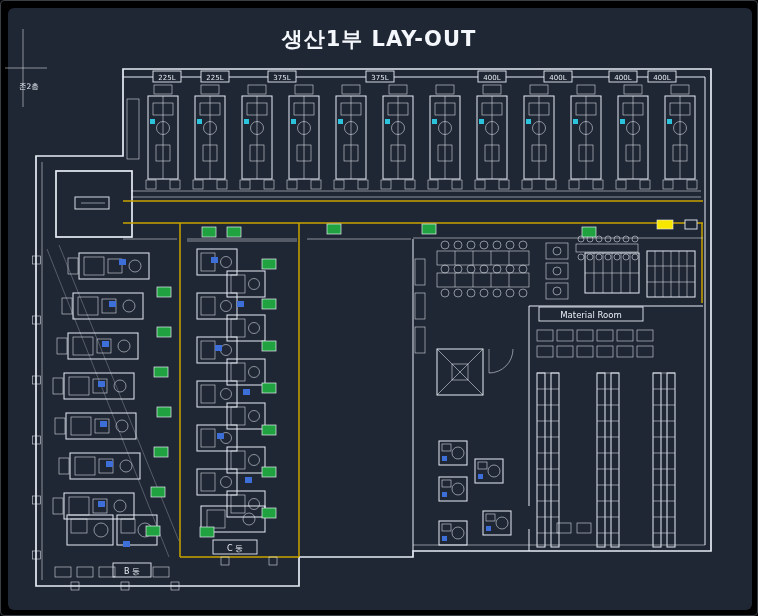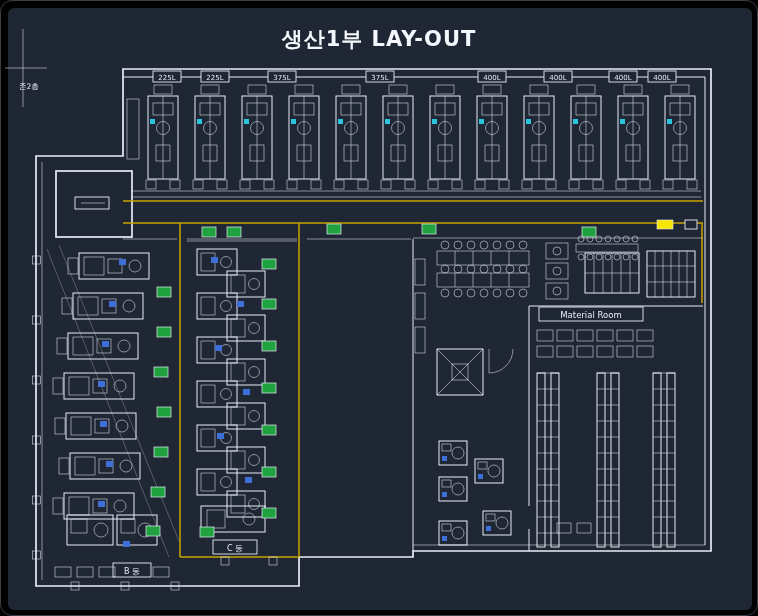--- a/index.html
+++ b/index.html
@@ -1,16 +1,16 @@
 <!DOCTYPE html>
 <html style="--canvas: #202734; --frame: #000000; --line: #e8eef6; --aisle: #c9a400; --green: #1fa23f; --blue: #3e6fd9; --cyan: #2bc4dc; --hl: #f7e600; --title: #f4f7fb;"><head>
 <meta charset="utf-8">
 <style>
   html,body{margin:0;padding:0;background:#000;width:758px;height:616px;overflow:hidden;}
-  .frame{position:absolute;inset:0;background:var(--frame,#000);border-radius:12px;border:1px solid #3a3f46;overflow:hidden;}
+  .frame{position:absolute;inset:0;background:var(--frame,#000);border-radius:4px;border:1px solid #3a3f46;overflow:hidden;}
   .title{position:absolute;top:24px;left:0;right:0;text-align:center;color:var(--title,#f4f7fb);
          font:bold 21px "DejaVu Sans",sans-serif;letter-spacing:1px;z-index:2;}
   svg{position:absolute;inset:0;}
   .ln{stroke:var(--line);fill:none;stroke-width:1;}
   .ln2{stroke:var(--line);fill:none;stroke-width:1.7;}
   .thin{stroke:var(--line);fill:none;stroke-width:.6;opacity:.9;}
   .yel{stroke:var(--aisle);fill:none;stroke-width:1.5;}
   .grn{fill:var(--green);stroke:var(--line);stroke-width:.7;}
   .blu{fill:var(--blue);stroke:none;}
   .cyn{fill:var(--cyan);stroke:none;}

